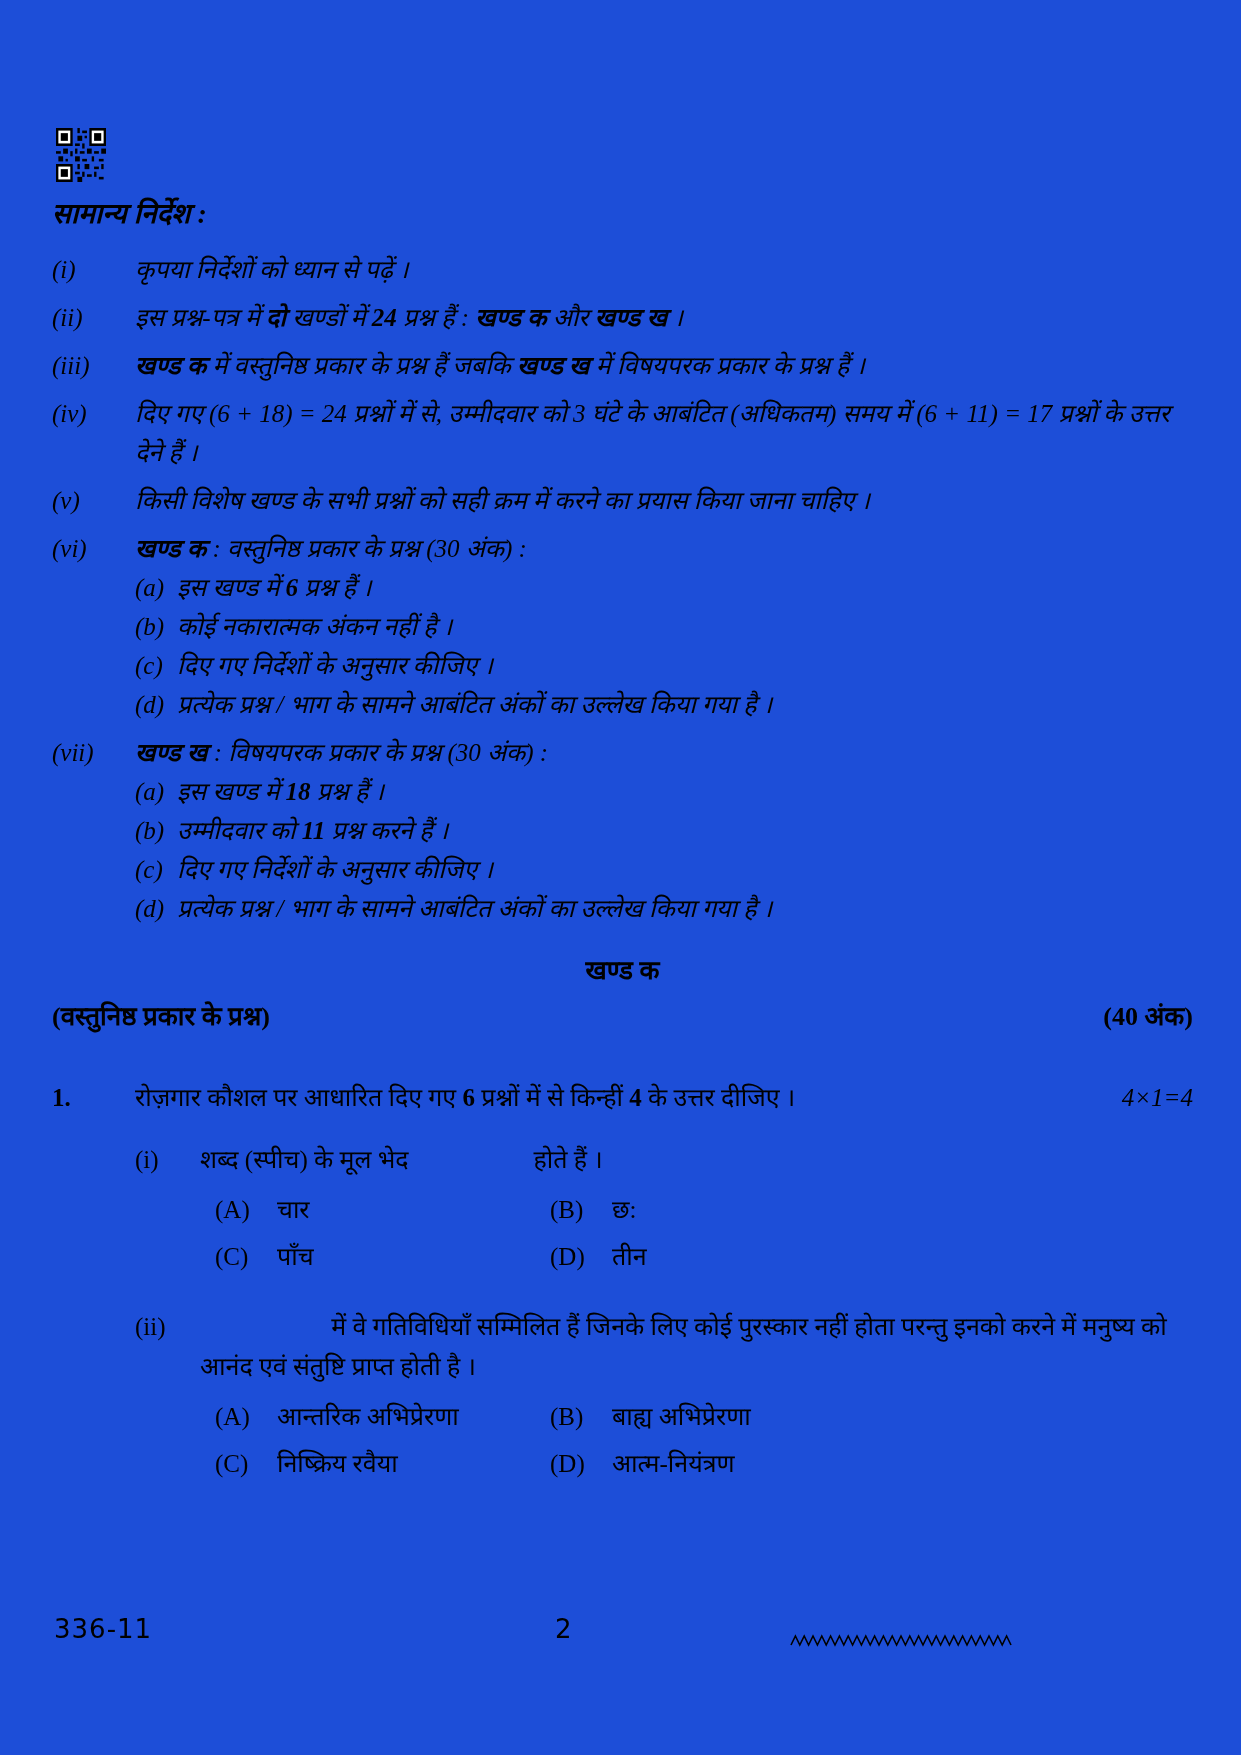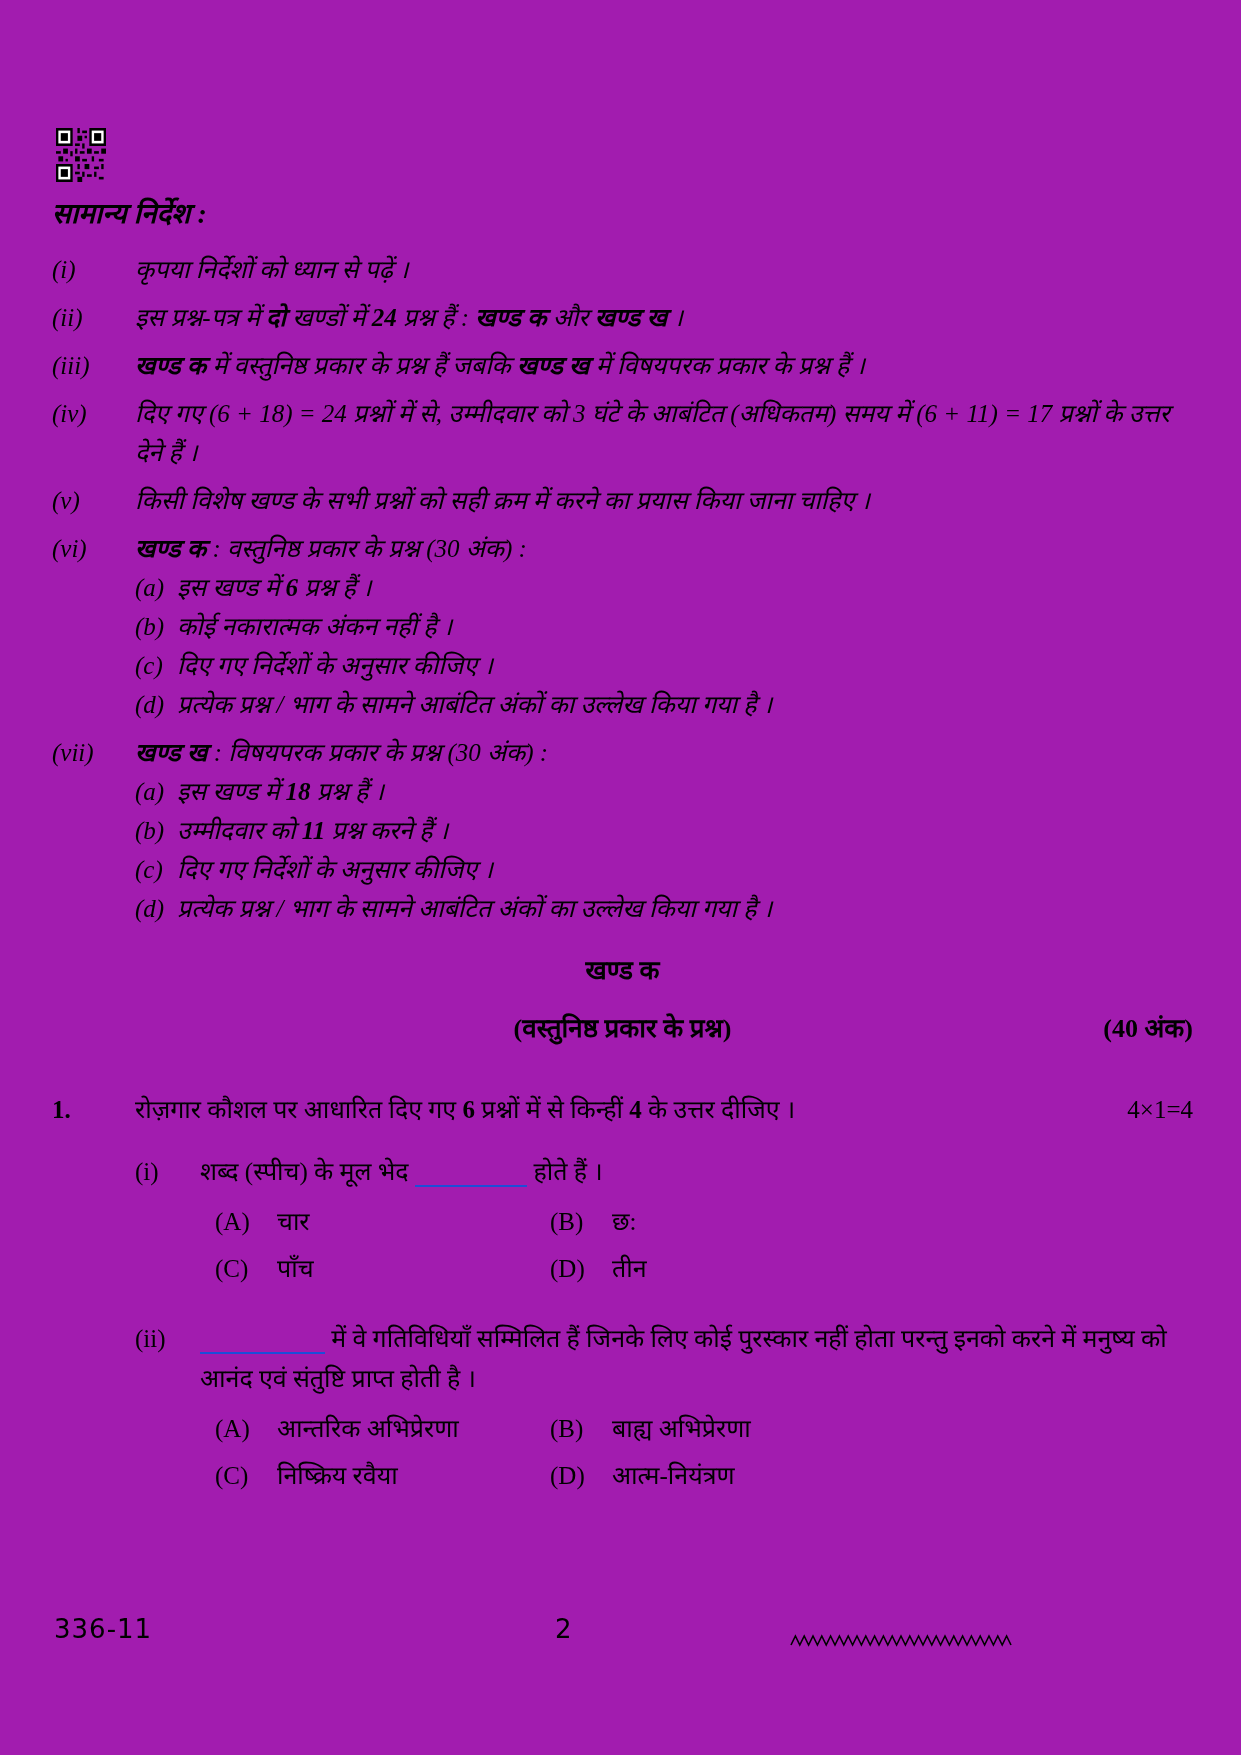--- a/index.html
+++ b/index.html
@@ -1,21 +1,21 @@
 <!DOCTYPE html>
 <html><head>
 <meta charset="utf-8">
 <style>
   * { margin:0; padding:0; box-sizing:border-box; }
   html,body { background:#ffffff; }
   .page {
     position:relative;
     width:1241px; height:1755px;
     margin:0 auto;
-    background:#a21caf; color:#000000;
+    background:#1d4ed8; color:#000000;
     font-family:"Liberation Serif","DejaVu Serif",serif;
     padding:128px 48px 0 52px;
     overflow:hidden;
   }
   .qr { width:50px; height:54px; margin-left:4px; }
   .qr svg { width:100%; height:100%; }
 
   .gi-heading {
     font-style:italic; font-weight:bold;
     font-size:28px; line-height:40px;
@@ -27,27 +27,27 @@
   .inum { width:83px; flex:none; }
   .itext { flex:1; }
   .srow { display:flex; margin-left:83px; }
   .snum { width:42px; flex:none; }
   .stext { flex:1; }
   .b { font-weight:bold; }
   .blank { color:transparent; border-bottom:2px solid #1d4ed8; }
 
   .section-block { margin-top:24px; font-size:26px; line-height:38px; }
   .section-title { text-align:center; font-weight:bold; }
-  .section-sub-row { position:relative; text-align:center; font-weight:bold; margin-top:20px; }
+  .section-sub-row { position:relative; text-align:left; font-weight:bold; margin-top:8px; }
   .section-marks { position:absolute; right:0; top:0; font-weight:bold; }
 
   .q1 { display:flex; margin-top:42px; font-size:25px; line-height:40px; }
   .qnum { width:83px; flex:none; font-weight:bold; }
   .qtext { flex:1; }
-  .qmarks { margin-left:18px; white-space:nowrap; }
+  .qmarks { font-style:italic; margin-left:18px; white-space:nowrap; }
 
   .subq-area { margin-left:83px; font-size:25px; line-height:40px; }
   .sq { margin-top:22px; }
   .sq2 { margin-top:30px; }
   .sqrow { display:flex; }
   .sqnum { width:65px; flex:none; }
   .sqtext { flex:1; }
   .opts {
     margin-left:80px; margin-top:10px;
     display:grid; grid-template-columns:335px auto;

